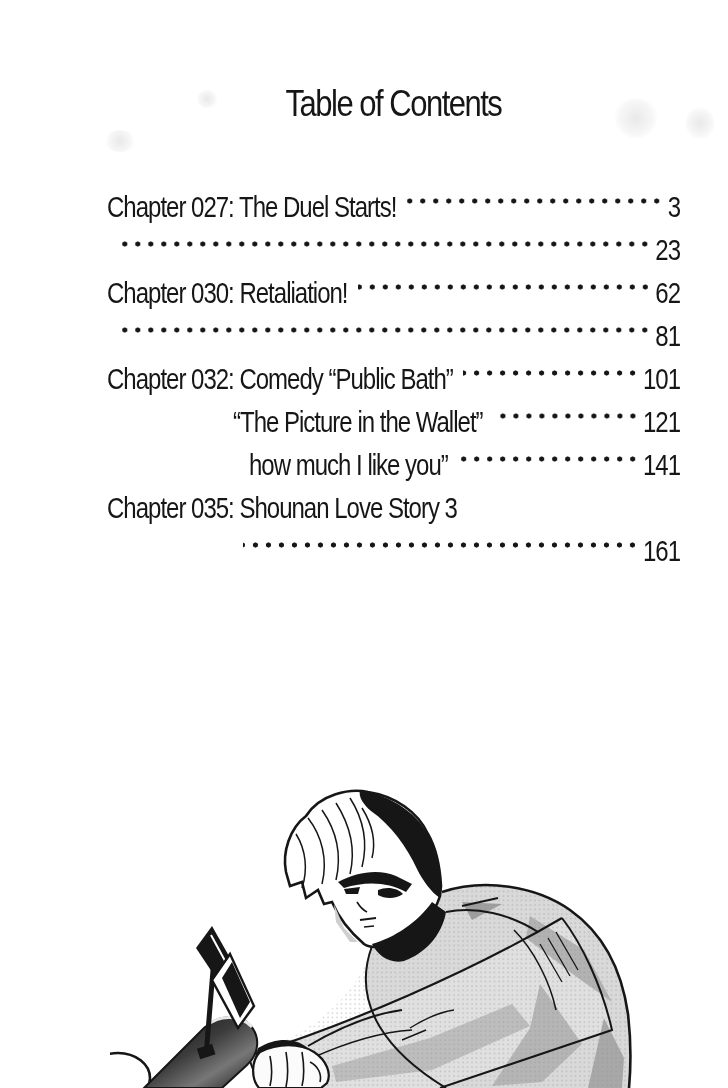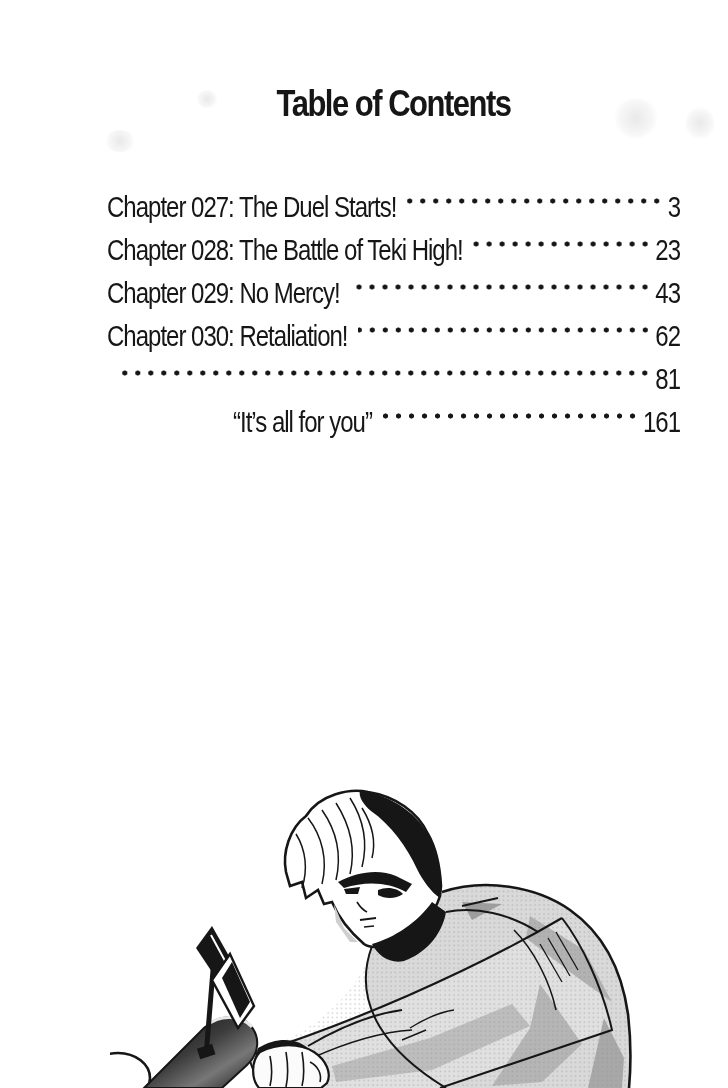--- a/index.html
+++ b/index.html
@@ -8,21 +8,21 @@
     background: #ffffff;
     position: relative;
     overflow: hidden;
     font-family: "Liberation Sans", sans-serif;
     color: #161616;
   }
   .page-title {
     position: absolute;
     left: 107px; top: 86px; width: 573px;
     text-align: center;
-    font-size: 31px; font-weight: 700;
+    font-size: 31px; font-weight: 400;
     letter-spacing: -1.5px;
     white-space: nowrap;
   }
   .stretch {
     display: inline-block;
     transform: scaleY(1.22);
     transform-origin: center;
   }
   .toc {
     position: absolute;
@@ -78,40 +78,52 @@
   <span class="stretch">Table of Contents</span>
 </div>
 
 <div class="toc" id="toc-list">
     <div class="toc-row indent-0">
     <span class="toc-label"><span class="stretch js-label">Chapter 027: The Duel Starts!</span></span>
     <div class="toc-leader js-leader"></div>
     <span class="toc-page js-page-wrap"><span class="stretch js-page">3</span></span>
   </div>
     <div class="toc-row indent-0">
-    <span class="toc-label"><span class="stretch js-label">Chapter 028: The Battle of Teki High!</span></span>
     <div class="toc-leader js-leader"></div>
     <span class="toc-page js-page-wrap"><span class="stretch js-page">23</span></span>
   </div>
     <div class="toc-row indent-0">
-    <span class="toc-label"><span class="stretch js-label">Chapter 029: No Mercy!</span></span>
-    <div class="toc-leader js-leader"></div>
-    <span class="toc-page js-page-wrap"><span class="stretch js-page">43</span></span>
-  </div>
-    <div class="toc-row indent-0">
     <span class="toc-label"><span class="stretch js-label">Chapter 030: Retaliation!</span></span>
     <div class="toc-leader js-leader"></div>
     <span class="toc-page js-page-wrap"><span class="stretch js-page">62</span></span>
   </div>
     <div class="toc-row indent-0">
     <div class="toc-leader js-leader"></div>
     <span class="toc-page js-page-wrap"><span class="stretch js-page">81</span></span>
   </div>
+    <div class="toc-row indent-0">
+    <span class="toc-label"><span class="stretch js-label">Chapter 032: Comedy “Public Bath”</span></span>
+    <div class="toc-leader js-leader"></div>
+    <span class="toc-page js-page-wrap"><span class="stretch js-page">101</span></span>
+  </div>
     <div class="toc-row indent-1">
-    <span class="toc-label"><span class="stretch js-label">“It’s all for you”</span></span>
+    <span class="toc-label"><span class="stretch js-label">“The Picture in the Wallet”</span></span>
+    <div class="toc-leader js-leader"></div>
+    <span class="toc-page js-page-wrap"><span class="stretch js-page">121</span></span>
+  </div>
+    <div class="toc-row indent-2">
+    <span class="toc-label"><span class="stretch js-label">how much I like you”</span></span>
+    <div class="toc-leader js-leader"></div>
+    <span class="toc-page js-page-wrap"><span class="stretch js-page">141</span></span>
+  </div>
+    <div class="toc-row indent-0">
+    <span class="toc-label"><span class="stretch js-label">Chapter 035: Shounan Love Story 3</span></span>
+
+  </div>
+    <div class="toc-row indent-1">
     <div class="toc-leader js-leader"></div>
     <span class="toc-page js-page-wrap"><span class="stretch js-page">161</span></span>
   </div>
   </div>
 
 <div class="smudge s1"></div>
 <div class="smudge s2"></div>
 <div class="smudge s3"></div>
 <div class="smudge s4"></div>
 

